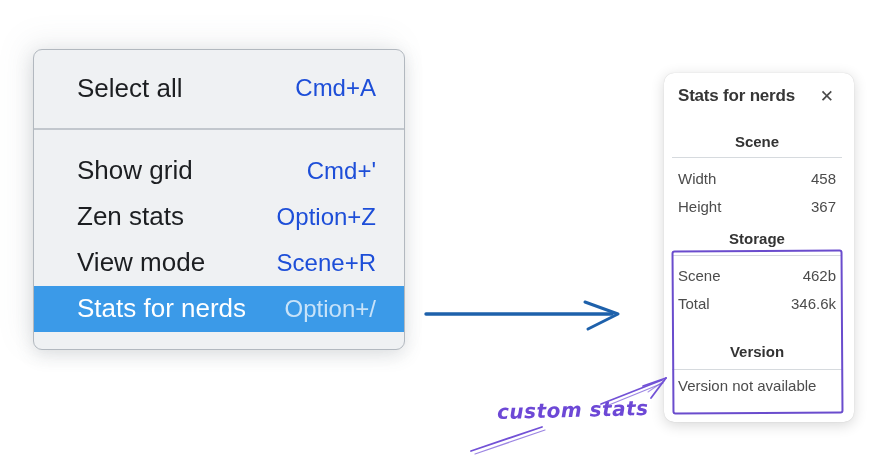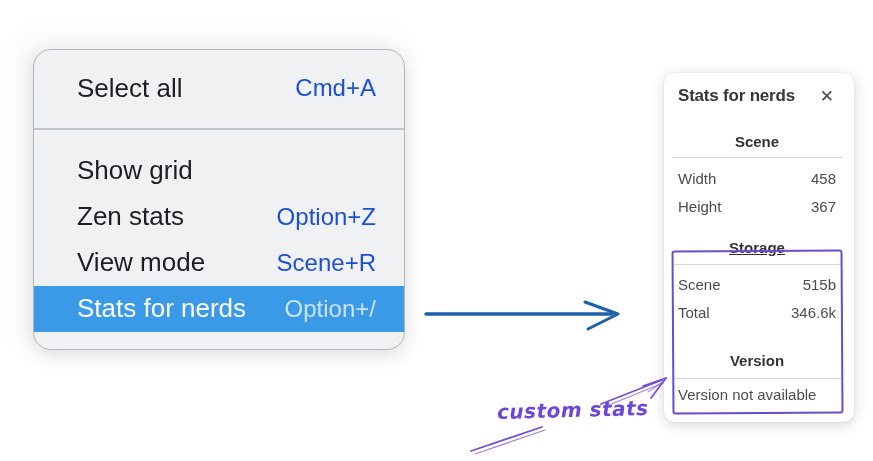--- a/index.html
+++ b/index.html
@@ -11,21 +11,21 @@
     overflow: hidden;
   }
   .stage { position: absolute; inset: 0; }
 
   
   .menu {
     position: absolute; left: 33px; top: 49px;
     width: 372px; height: 301px; box-sizing: border-box;
     background: #eff1f3;
     border: 1.5px solid #b2b8bf;
-    border-radius: 18px;
+    border-radius: 9px;
     padding: 15px 0 0 0;
     box-shadow: 0 5px 18px rgba(80,90,100,0.18), -8px -8px 30px rgba(120,130,140,0.10);
   }
   .menu-item {
     display: flex; justify-content: space-between; align-items: center;
     height: 46px; padding: 0 28px 0 43px;
     font-size: 26px; color: #1c1e21;
     cursor: default; white-space: nowrap;
   }
   .menu-item .mi-shortcut { font-size: 24px; color: #1d4ed8; }
@@ -50,21 +50,21 @@
   .panel-title { font-weight: 700; font-size: 17px; color: #363636; letter-spacing: -0.2px; }
   .panel-close {
     font-size: 17px; color: #4a4a4a; cursor: pointer;
     line-height: 1; padding: 1px 2px;
   }
   .sec-heading {
     text-align: center; font-weight: 700; font-size: 15px; color: #333333;
     height: 18px; line-height: 18px;
   }
   .sec-heading.h-scene   { margin-top: 26px; }
-  .sec-heading.h-storage { margin-top: 19px; text-decoration: underline; }
+  .sec-heading.h-storage { margin-top: 10px; }
   .sec-heading.h-version { margin-top: 26px; }
   .sec-divider { height: 1px; background: #d6dade; margin: 0 -6px; }
   .sec-divider.d1 { margin-top: 6px; }
   .sec-divider.d2 { margin-top: 7px; }
   .sec-divider.d3 { margin-top: 8px; }
   .rows-group { }
   .rows-group.g1 { margin-top: 6px; }
   .rows-group.g2 { margin-top: 5px; }
   .stat-row {
     display: flex; justify-content: space-between; align-items: center;
@@ -103,20 +103,21 @@
 <div class="stage">
 
   <div class="menu">
     <div class="menu-item">
       <span class="mi-label">Select all</span>
       <span class="mi-shortcut">Cmd+A</span>
     </div>
     <div class="menu-sep"></div>
     <div class="menu-item">
       <span class="mi-label">Show grid</span>
+      <span class="mi-shortcut">Cmd+'</span>
     </div>
     <div class="menu-item">
       <span class="mi-label">Zen stats</span>
       <span class="mi-shortcut">Option+Z</span>
     </div>
     <div class="menu-item">
       <span class="mi-label">View mode</span>
       <span class="mi-shortcut">Scene+R</span>
     </div>
     <div class="menu-item highlighted">
@@ -142,21 +143,21 @@
         <span>Height</span>
         <span>367</span>
       </div>
     </div>
 
     <div class="sec-heading h-storage">Storage</div>
     <div class="sec-divider d2"></div>
     <div class="rows-group g2">
       <div class="stat-row">
         <span>Scene</span>
-        <span>515b</span>
+        <span>462b</span>
       </div>
       <div class="stat-row">
         <span>Total</span>
         <span>346.6k</span>
       </div>
     </div>
 
     <div class="sec-heading h-version">Version</div>
     <div class="sec-divider d3"></div>
     <div class="version-note">Version not available</div>

